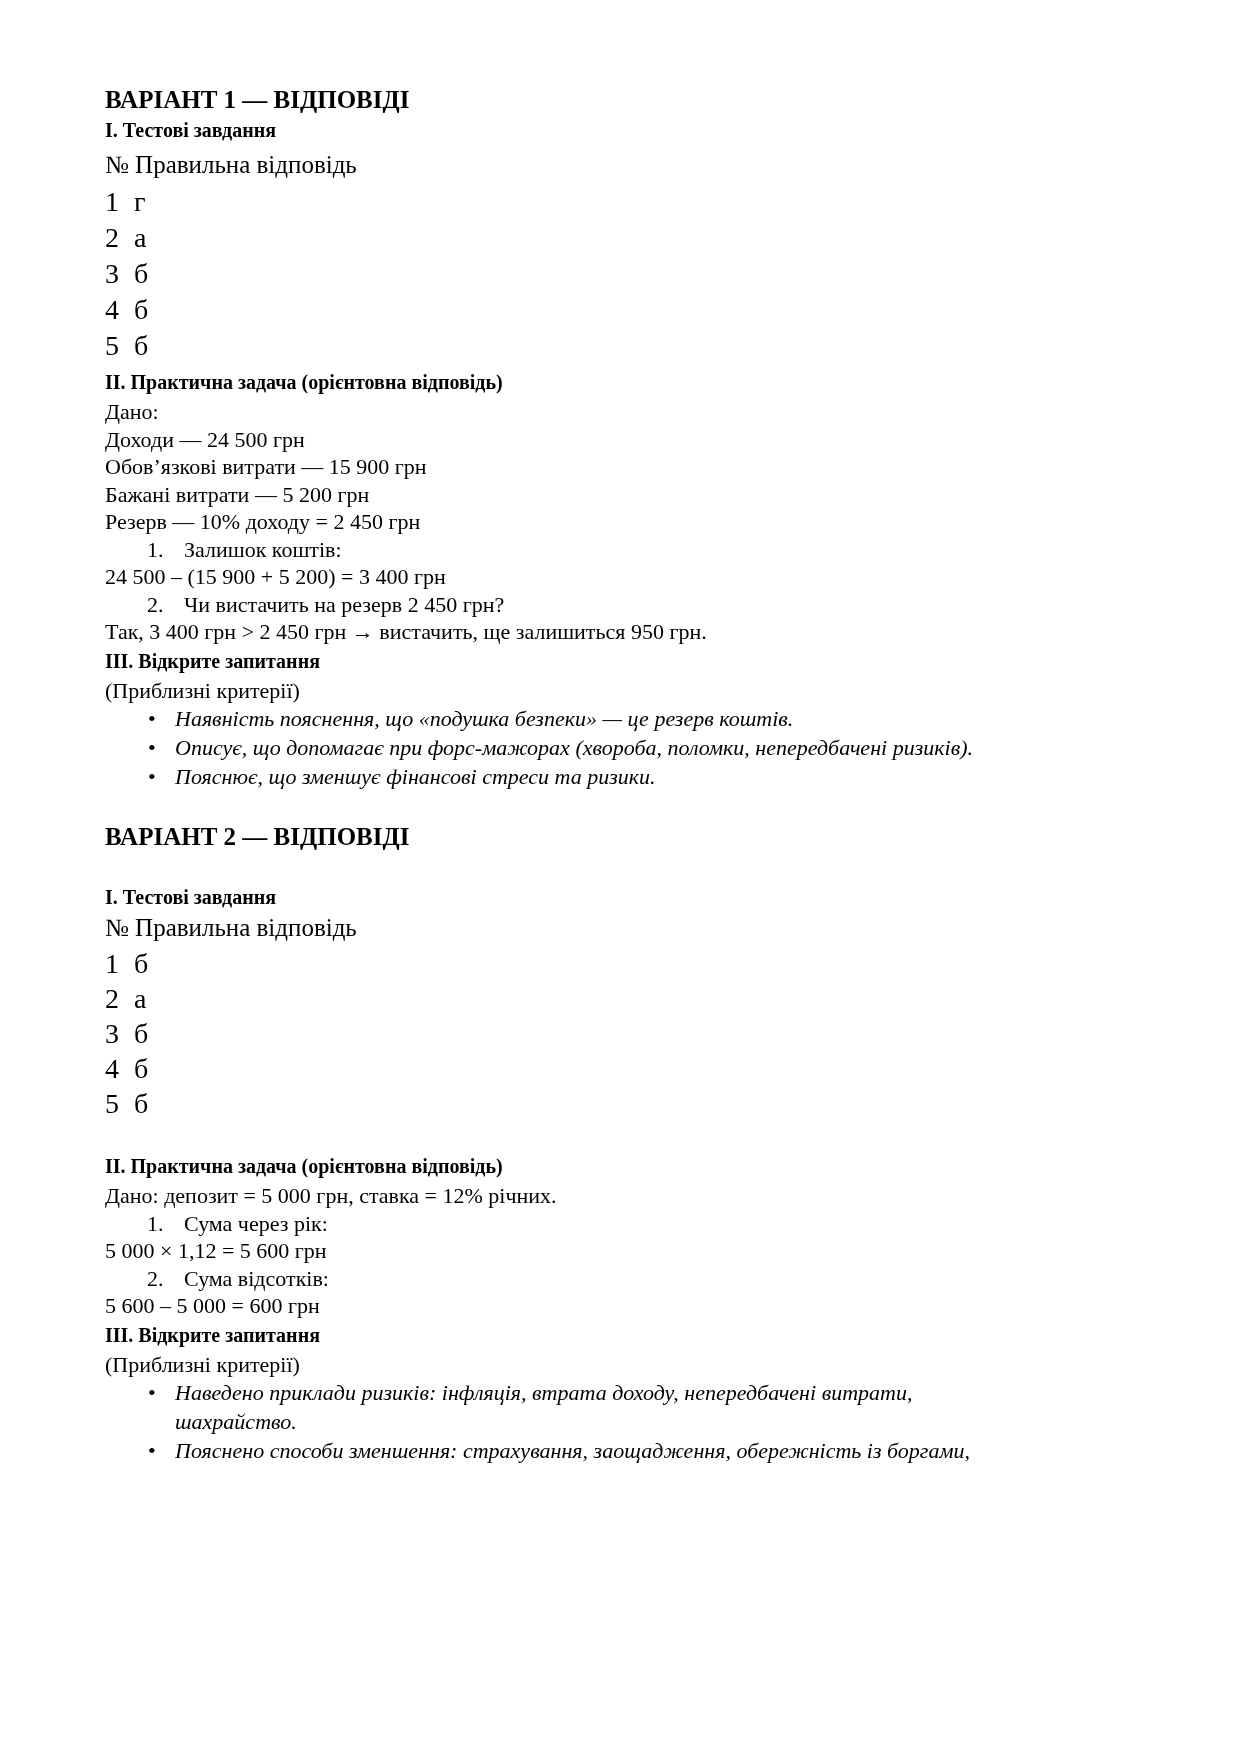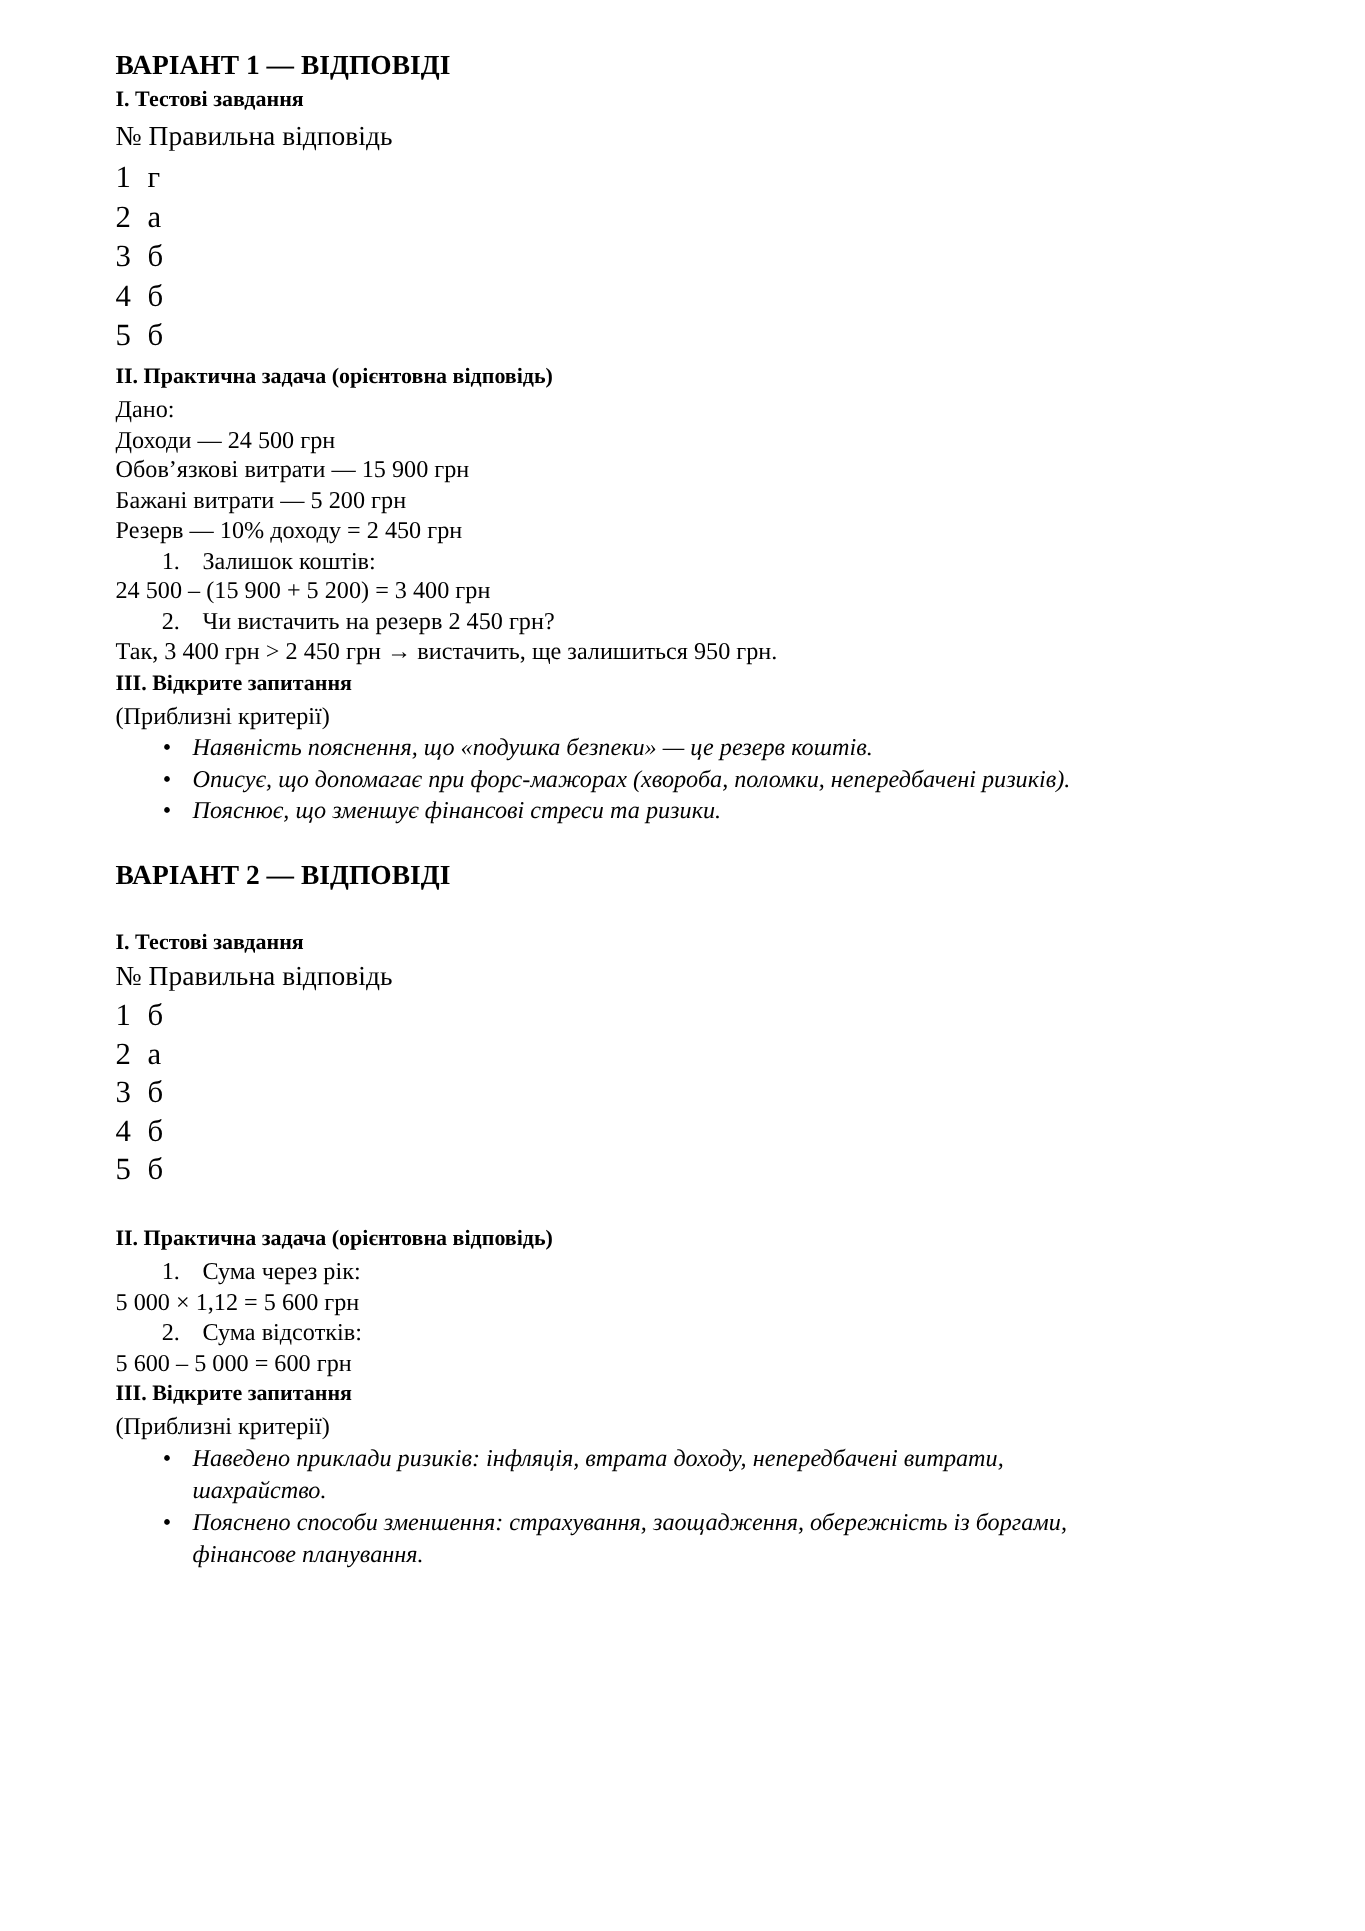--- a/index.html
+++ b/index.html
@@ -4,21 +4,21 @@
 <style>
   * { margin: 0; padding: 0; box-sizing: border-box; }
   html, body { background: #ffffff; }
   body {
     width: 1241px;
     height: 1755px;
     font-family: "Liberation Serif", "DejaVu Serif", serif;
     color: #000000;
     overflow: hidden;
   }
-  .page { padding: 44px 95px 0 105px; }
+  .page { padding: 84px 95px 0 105px; }
 
   .v-title  { font-size: 25px; font-weight: 700; line-height: 31px; }
   .h2       { font-size: 20px; font-weight: 700; line-height: 31px; }
   .tbl-header { font-size: 25px; font-weight: 400; line-height: 25px; margin-top: 6px; }
 
   .ans-row  { font-size: 28px; line-height: 22px; margin-top: 14px; }
   .ans-num  { display: inline-block; width: 29px; }
 
   .para     { font-size: 22px; line-height: 27.5px; }
   .b        { font-weight: 400; }
@@ -118,20 +118,21 @@
       <span class="ans-num">3</span><span>б</span>
     </div>
     <div class="ans-row v2-row">
       <span class="ans-num">4</span><span>б</span>
     </div>
     <div class="ans-row v2-row">
       <span class="ans-num">5</span><span>б</span>
     </div>
 
     <div class="h2 v2-practical">ІІ. Практична задача (орієнтовна відповідь)</div>
+    <div class="para">Дано: депозит = 5 000 грн, ставка = 12% річних.</div>
 
     <div class="step-line">
       <span class="step-marker">1.</span>
       <span class="b">Сума через рік:</span>
     </div>
     <div class="step-calc">
       <span>5 000 × 1,12 = </span><span class="b">5 600 грн</span><span></span>
     </div>
     <div class="step-line">
       <span class="step-marker">2.</span>
@@ -148,18 +149,17 @@
       <span class="bullet-marker">•</span>
       <div class="bullet-text">
         <div>Наведено приклади ризиків: інфляція, втрата доходу, непередбачені витрати,</div>
         <div>шахрайство.</div>
       </div>
     </div>
     <div class="bullet">
       <span class="bullet-marker">•</span>
       <div class="bullet-text">
         <div>Пояснено способи зменшення: страхування, заощадження, обережність із боргами,</div>
-        <div>фінансове планування.</div>
       </div>
     </div>
   </section>
 
 </div>
 
 </body></html>

